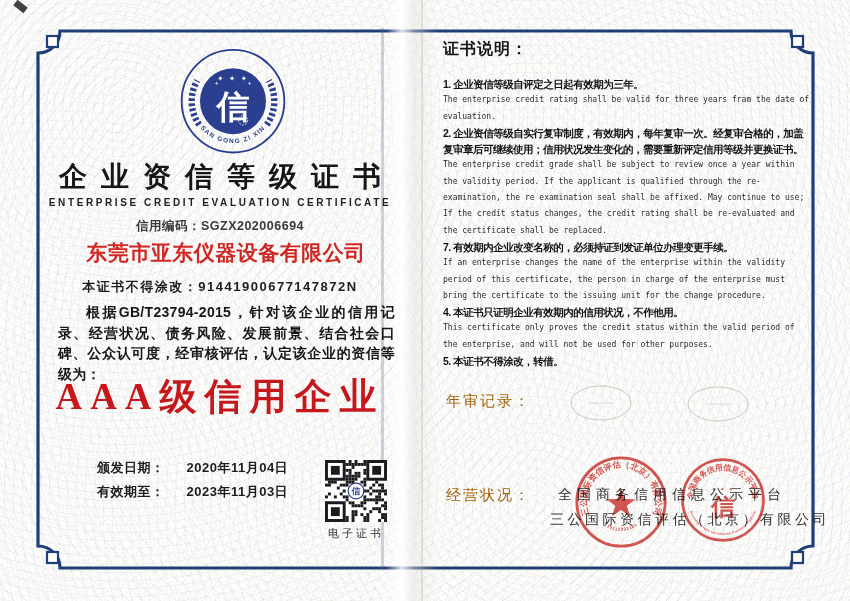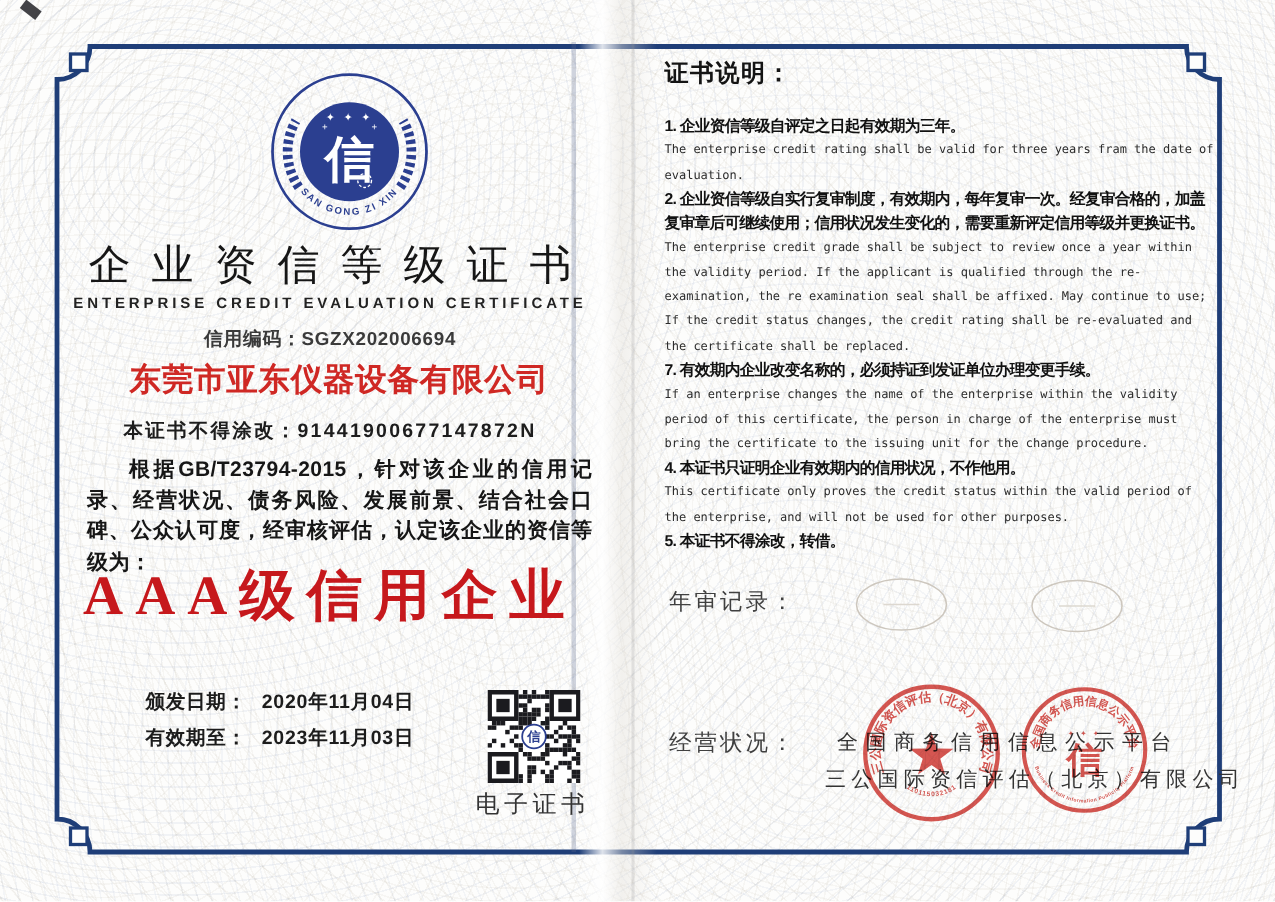--- a/index.html
+++ b/index.html
@@ -18,44 +18,44 @@
   .border-frame{position:absolute;left:0;top:0;z-index:1;}
   .fold-light{position:absolute;left:386px;top:0;width:52px;height:601px;z-index:2;pointer-events:none;
     background:linear-gradient(90deg, rgba(255,255,255,0) 0%, rgba(255,255,255,.85) 30%, rgba(228,225,219,.45) 55%, rgba(255,255,255,0) 100%);}
   .fold-shadow1{position:absolute;left:381px;top:28px;width:3px;height:540px;z-index:2;background:rgba(90,105,140,.28);}
   .fold-shadow2{position:absolute;left:421px;top:0;width:2px;height:601px;z-index:2;background:rgba(150,150,150,.22);}
   .corner-artifact{position:absolute;left:14px;top:3px;width:13px;height:7px;background:#2f2f33;
     transform:rotate(38deg);opacity:.9;z-index:0;}
   .abs{position:absolute;z-index:3;}
   
   .title{left:45px;top:158px;width:350px;text-align:center;font-family:"Liberation Serif",serif;
-    font-weight:normal;font-size:28px;letter-spacing:14px;text-indent:14px;color:#161616;white-space:nowrap;}
+    font-weight:bold;font-size:28px;letter-spacing:14px;text-indent:14px;color:#161616;white-space:nowrap;}
   .subtitle{left:45px;top:197px;width:350px;text-align:center;font-weight:bold;font-size:10px;
     letter-spacing:2.6px;color:#222;white-space:nowrap;}
   .credit-line{left:45px;top:218px;width:350px;text-align:center;font-weight:bold;font-size:12.5px;
     letter-spacing:.5px;color:#3a3a3a;}
   .company{left:46px;top:239px;width:360px;text-align:center;font-weight:bold;font-size:21px;
     letter-spacing:.5px;color:#cf2824;white-space:nowrap;}
   .social{left:40px;top:278px;width:360px;text-align:center;font-weight:bold;font-size:13px;
     letter-spacing:1.5px;color:#1d1d1d;white-space:nowrap;}
   .statement{left:58px;top:302px;width:337px;font-weight:bold;font-size:14px;line-height:20.5px;
     color:#161616;text-align:justify;text-indent:2em;letter-spacing:.3px;}
   .rating{left:40px;top:372px;width:360px;text-align:center;font-family:"Liberation Serif",serif;
     font-weight:bold;font-size:37px;letter-spacing:8px;color:#c6181c;white-space:nowrap;}
   .date-row{font-weight:bold;font-size:13px;color:#1c1c1c;letter-spacing:.5px;white-space:nowrap;}
-  .date-row .val{margin-left:10px;}
+  .date-row .val{margin-left:22px;}
   .query-row{font-weight:bold;font-size:12px;color:#2c2c2c;letter-spacing:.5px;white-space:nowrap;}
   .query-row .val{margin-left:12px;}
-  .qr-caption{left:317px;top:526px;width:78px;text-align:left;font-size:16px;letter-spacing:3px;color:#333;}
+  .qr-caption{left:317px;top:526px;width:78px;text-align:center;font-size:11px;letter-spacing:3px;color:#333;}
   
   .heading{left:443px;top:39px;font-weight:bold;font-size:16px;letter-spacing:1px;color:#141414;}
   .items{left:443px;top:76px;width:370px;}
   .item .cn{font-weight:bold;font-size:10.5px;letter-spacing:-0.5px;line-height:16.3px;color:#111;}
   .item .en{font-family:"DejaVu Sans Mono",monospace;font-weight:normal;font-size:8px;line-height:16.3px;color:#2b2b2b;}
-  .annual-label,.issuer-label{font-size:15px;letter-spacing:2px;color:#404040;white-space:nowrap;text-align:right;}
+  .annual-label,.issuer-label{font-size:15px;letter-spacing:2px;color:#a16207;white-space:nowrap;text-align:right;}
   .issuer-line1{left:558px;top:486px;font-size:14px;letter-spacing:5px;color:#333;white-space:nowrap;}
   .issuer-line2{left:550px;top:511px;font-size:14px;letter-spacing:3.5px;color:#333;white-space:nowrap;}
   .seal{opacity:.88;mix-blend-mode:multiply;z-index:4;}
   .oval-stamp{z-index:3;}
 </style>
 </head>
 <body>
 
 <div class="sheet">
 

